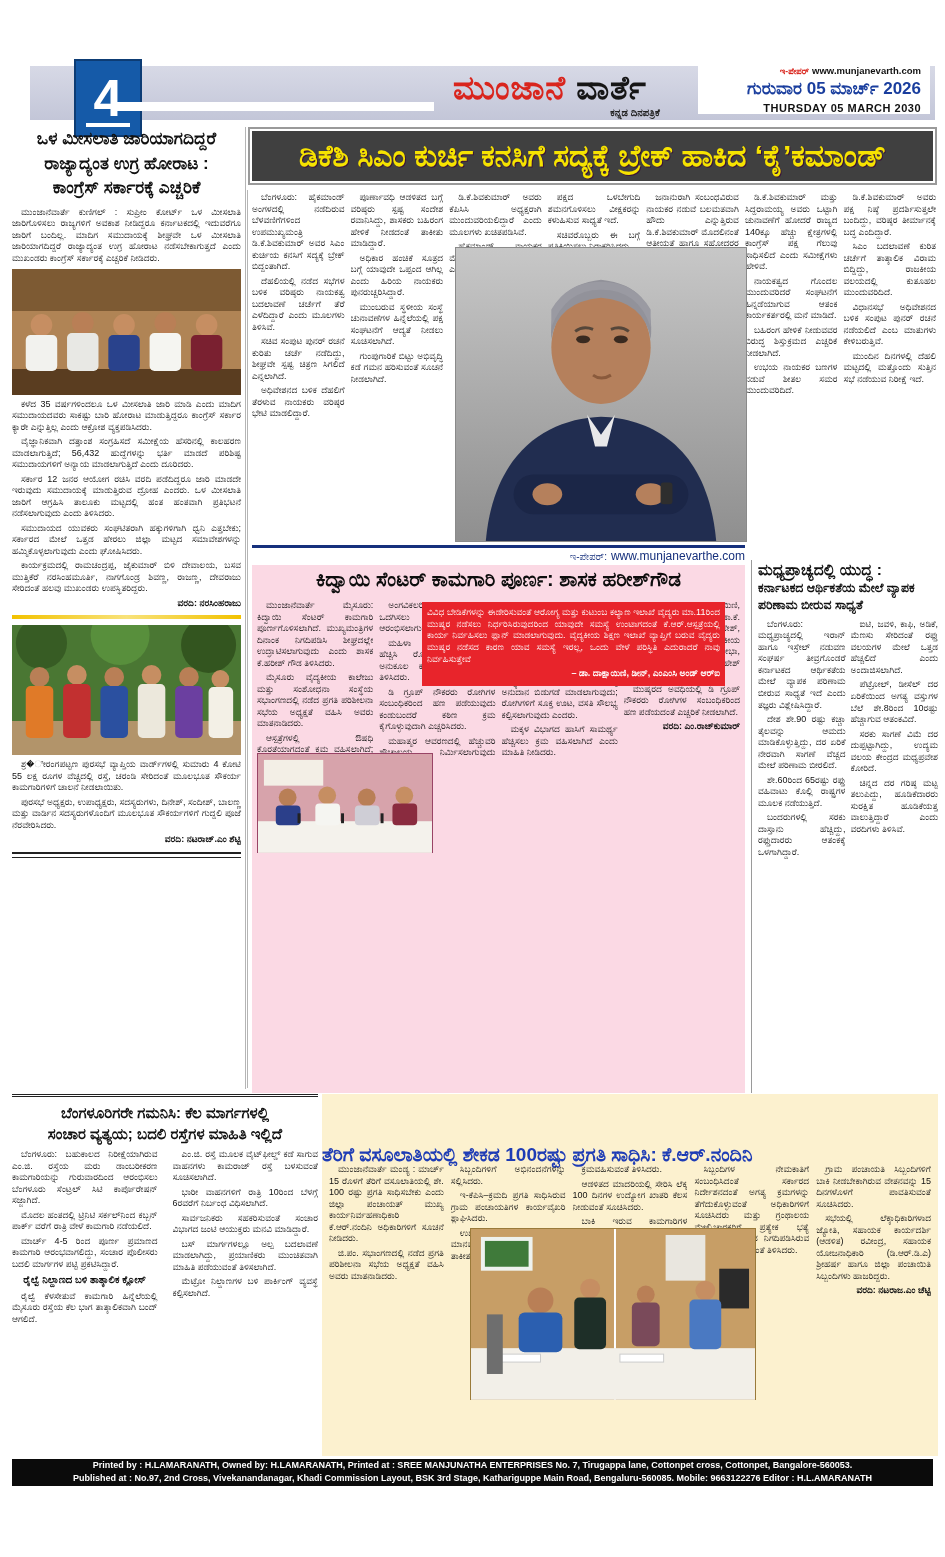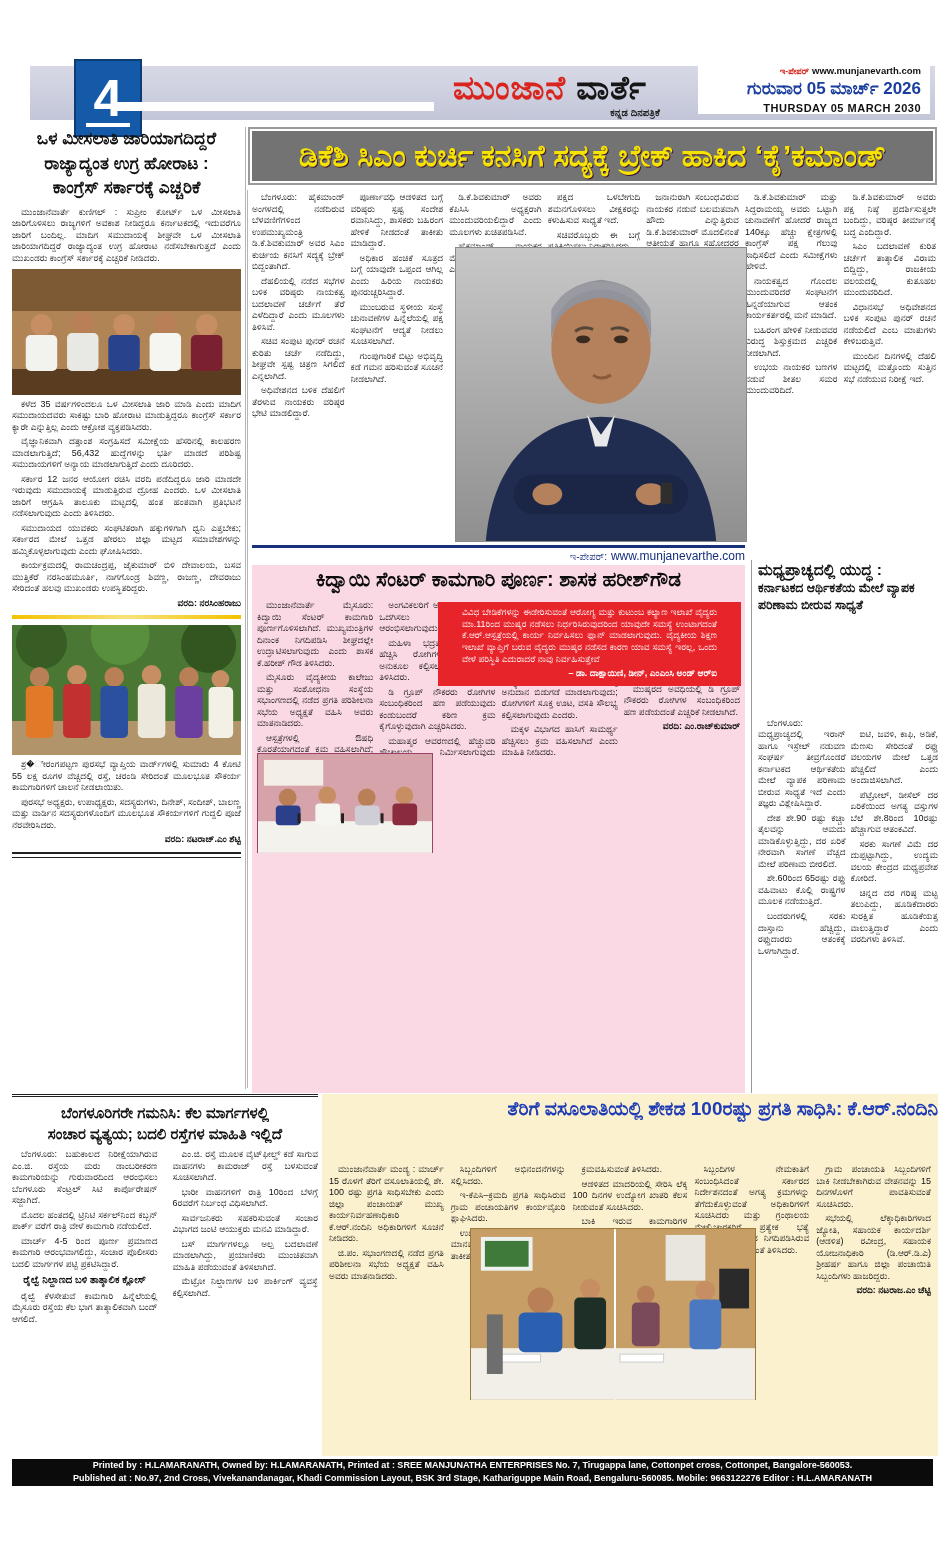--- a/index.html
+++ b/index.html
@@ -19,21 +19,21 @@
   .mast-title .t2{color:#161616;}
   .mast-tagline{position:absolute;left:540px;top:41px;width:130px;text-align:center;
                 font-size:10px;font-weight:bold;color:#222;}
   .mast-right{position:absolute;right:5px;top:-4px;width:232px;height:52px;background:#fff;
               padding:3px 9px 0 6px;box-sizing:border-box;text-align:right;line-height:1.35;}
   .mr-web{font-size:9.5px;color:#111;font-weight:bold;}
   .mr-web .ep{color:#d9251d;font-weight:bold;margin-right:3px;font-size:8.5px;}
   .mr-kn{font-size:17px;color:#1a3e9e;font-weight:bold;}
   .mr-en{font-size:11px;color:#111;font-weight:bold;letter-spacing:.5px;}
   
-  .lead-banner{position:absolute;left:248px;top:127px;width:689px;height:58px;background:#737373;
+  .lead-banner{position:absolute;left:248px;top:127px;width:689px;height:58px;background:#404040;
                border:2px solid #9a9a9a;box-shadow:inset 0 0 0 2px #fff;box-sizing:border-box;
                display:flex;align-items:center;justify-content:center;}
   .lead-banner span{color:#f6e300;font-size:30px;font-weight:bold;white-space:nowrap;
                     text-shadow:1px 1px 0 #3a1238;}
   
   .bodytxt p{margin:0 0 3px 0;font-size:9px;line-height:1.28;text-align:justify;text-indent:9px;}
   .bodytxt p.byline{text-align:right;font-weight:bold;text-indent:0;}
   .bodytxt p.subhead{text-align:center;font-weight:bold;text-indent:0;font-size:10px;margin:4px 0;}
   
   .left-col{position:absolute;left:12px;top:127px;width:234px;height:962px;overflow:hidden;
@@ -49,40 +49,40 @@
   .lead-photo{position:absolute;left:203px;top:55px;width:292px;height:295px;border:1px solid #8a8a8a;box-sizing:border-box;}
   
   .estrip{position:absolute;left:252px;top:545px;width:493px;height:17px;border-top:3px solid #16307c;
           text-align:right;font-size:12px;font-weight:normal;color:#16307c;line-height:16px;}
   .estrip .lbl{font-size:10px;margin-right:4px;}
   
   .kidwai{position:absolute;left:252px;top:565px;width:493px;height:528px;background:#fbd9e4;overflow:hidden;}
   .kidwai-head{font-size:20px;font-weight:bold;text-align:center;padding-top:3px;height:29px;color:#0d0d0d;}
   .kidwai-body{position:absolute;left:5px;right:5px;top:35px;bottom:4px;display:flex;gap:6px;overflow:hidden;}
   .kidwai-body .col{flex:1;overflow:hidden;}
-  .redbox{position:absolute;left:186px;top:37px;width:303px;height:84px;background:#e8242b;color:#fff;
-          padding:5px 24px;box-sizing:border-box;font-size:9px;line-height:1.3;text-align:justify;}
+  .redbox{position:absolute;left:170px;top:37px;width:303px;height:84px;background:#e8242b;color:#fff;
+          padding:5px 5px;box-sizing:border-box;font-size:9px;line-height:1.3;text-align:justify;}
   .redbox .attr{display:block;text-align:right;font-weight:bold;margin-top:3px;}
   .kidwai-photo{position:absolute;left:5px;top:188px;width:176px;height:100px;border:1px solid #946;box-sizing:border-box;}
   
   .war{position:absolute;left:751px;top:560px;width:187px;height:533px;border-left:1px solid #9a9a9a;
        padding-left:6px;box-sizing:border-box;overflow:hidden;}
   .war-head1{font-size:15.5px;font-weight:bold;line-height:1.3;}
   .war-head2{font-size:12.5px;font-weight:bold;line-height:1.35;margin-bottom:5px;}
-  .war-cols{display:flex;gap:5px;height:440px;overflow:hidden;align-items:center;}
+  .war-cols{display:flex;gap:5px;height:440px;overflow:hidden;}
   .war-cols .col{flex:1;overflow:hidden;}
   
   .traffic{position:absolute;left:12px;top:1094px;width:306px;height:362px;overflow:hidden;
            border-top:3px double #222;padding-top:5px;box-sizing:border-box;}
   .traffic-head{font-size:15px;font-weight:bold;text-align:center;line-height:1.4;margin-bottom:5px;}
   .traffic-cols{display:flex;gap:15px;height:290px;overflow:hidden;}
   .traffic-cols .col{flex:1;overflow:hidden;}
   
   .tax{position:absolute;left:322px;top:1094px;width:616px;height:362px;background:#fcf1cf;overflow:hidden;}
-  .tax-head{font-size:19px;font-weight:bold;color:#1e3cb5;text-align:right;padding-top:4px;height:28px;}
+  .tax-head{font-size:19px;font-weight:bold;color:#1e3cb5;text-align:left;padding-top:4px;height:28px;margin-top:46px;}
   .tax-body{position:absolute;left:7px;right:7px;top:34px;bottom:5px;display:flex;gap:7px;overflow:hidden;}
   .tax-body .col{flex:1;overflow:hidden;margin-top:36px;}
   .tax-photo{position:absolute;left:148px;top:134px;width:286px;height:172px;border:1px solid #9a7a3a;box-sizing:border-box;}
   
   .footer{position:absolute;left:12px;top:1459px;width:921px;height:27px;background:#0b0b0b;color:#fff;
           font-size:9px;font-weight:bold;text-align:center;line-height:13px;overflow:hidden;}
   .vrule-main{position:absolute;left:247px;top:190px;width:1px;height:898px;background:#b5b5b5;}
 </style>
 </head>
 <body>

